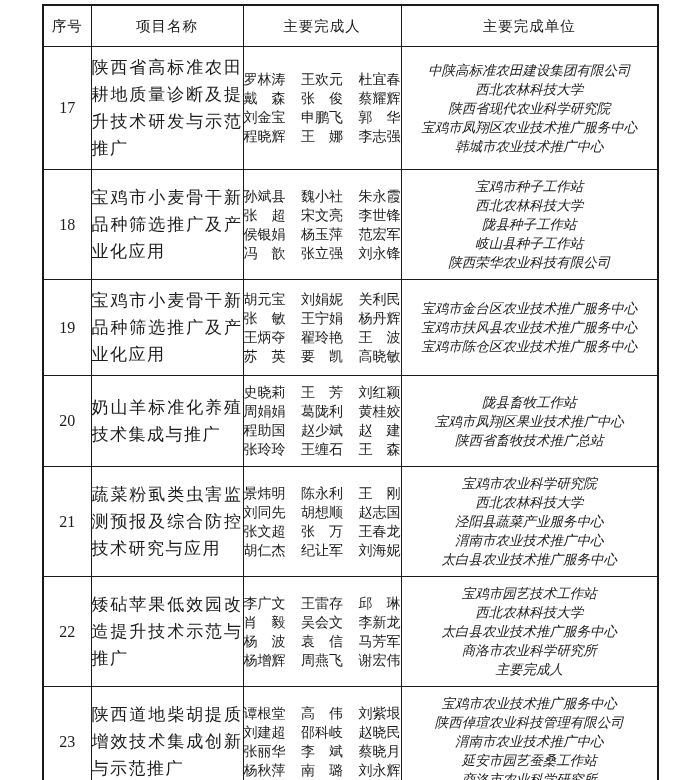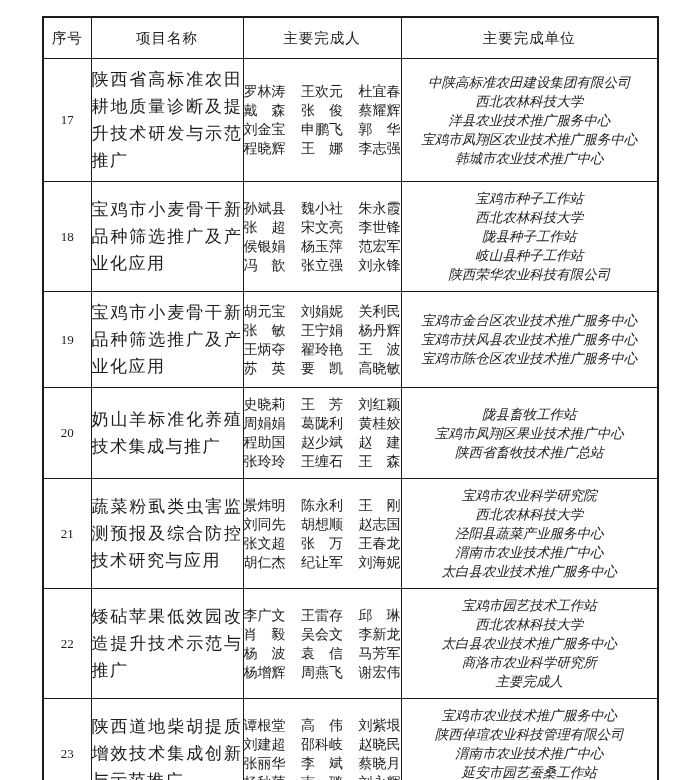--- a/index.html
+++ b/index.html
@@ -9,21 +9,21 @@
     width: 692px;
     height: 780px;
     overflow: hidden;
     font-family: "Liberation Serif", "DejaVu Serif", serif;
     color: #1c1c1c;
   }
   .page {
     box-sizing: border-box;
     width: 692px;
     height: 780px;
-    padding: 16px 30px 8px 42px;
+    padding: 4px 30px 8px 42px;
   }
   table.awards {
     border-collapse: collapse;
     table-layout: fixed;
     width: 615px;
     border: 2px solid #1a1a1a;
   }
   table.awards th, table.awards td {
     border: 1px solid #1a1a1a;
     vertical-align: middle;
@@ -35,21 +35,21 @@
   col.c-units   { width: 257px; }
   th.hdr {
     font-size: 14.5px;
     font-weight: normal;
     text-align: center;
     height: 26px;
     letter-spacing: 1px;
   }
   td.no {
     text-align: center;
-    font-size: 13px;
+    font-size: 16px;
   }
   td.project {
     font-size: 17px;
     padding: 7px 10px;
     text-align: justify;
     text-justify: inter-ideograph;
     line-height: 27px;
     letter-spacing: 1.5px;
   }
   td.people { padding: 7px 13px; }
@@ -112,21 +112,21 @@
             </div>
             <div class="people-line">
               <span class="person">程晓辉</span>
               <span class="person">王　娜</span>
               <span class="person">李志强</span>
             </div>
           </td>
           <td class="units">
             <div class="unit-line">中陕高标准农田建设集团有限公司</div>
             <div class="unit-line">西北农林科技大学</div>
-            <div class="unit-line">洋县农业技术推广服务中心</div>
+            <div class="unit-line">陕西省现代农业科学研究院</div>
             <div class="unit-line">宝鸡市凤翔区农业技术推广服务中心</div>
             <div class="unit-line">韩城市农业技术推广中心</div>
           </td>
         </tr>
         <tr>
           <td class="no">18</td>
           <td class="project">宝鸡市小麦骨干新品种筛选推广及产业化应用</td>
           <td class="people">
             <div class="people-line">
               <span class="person">孙斌县</span>

